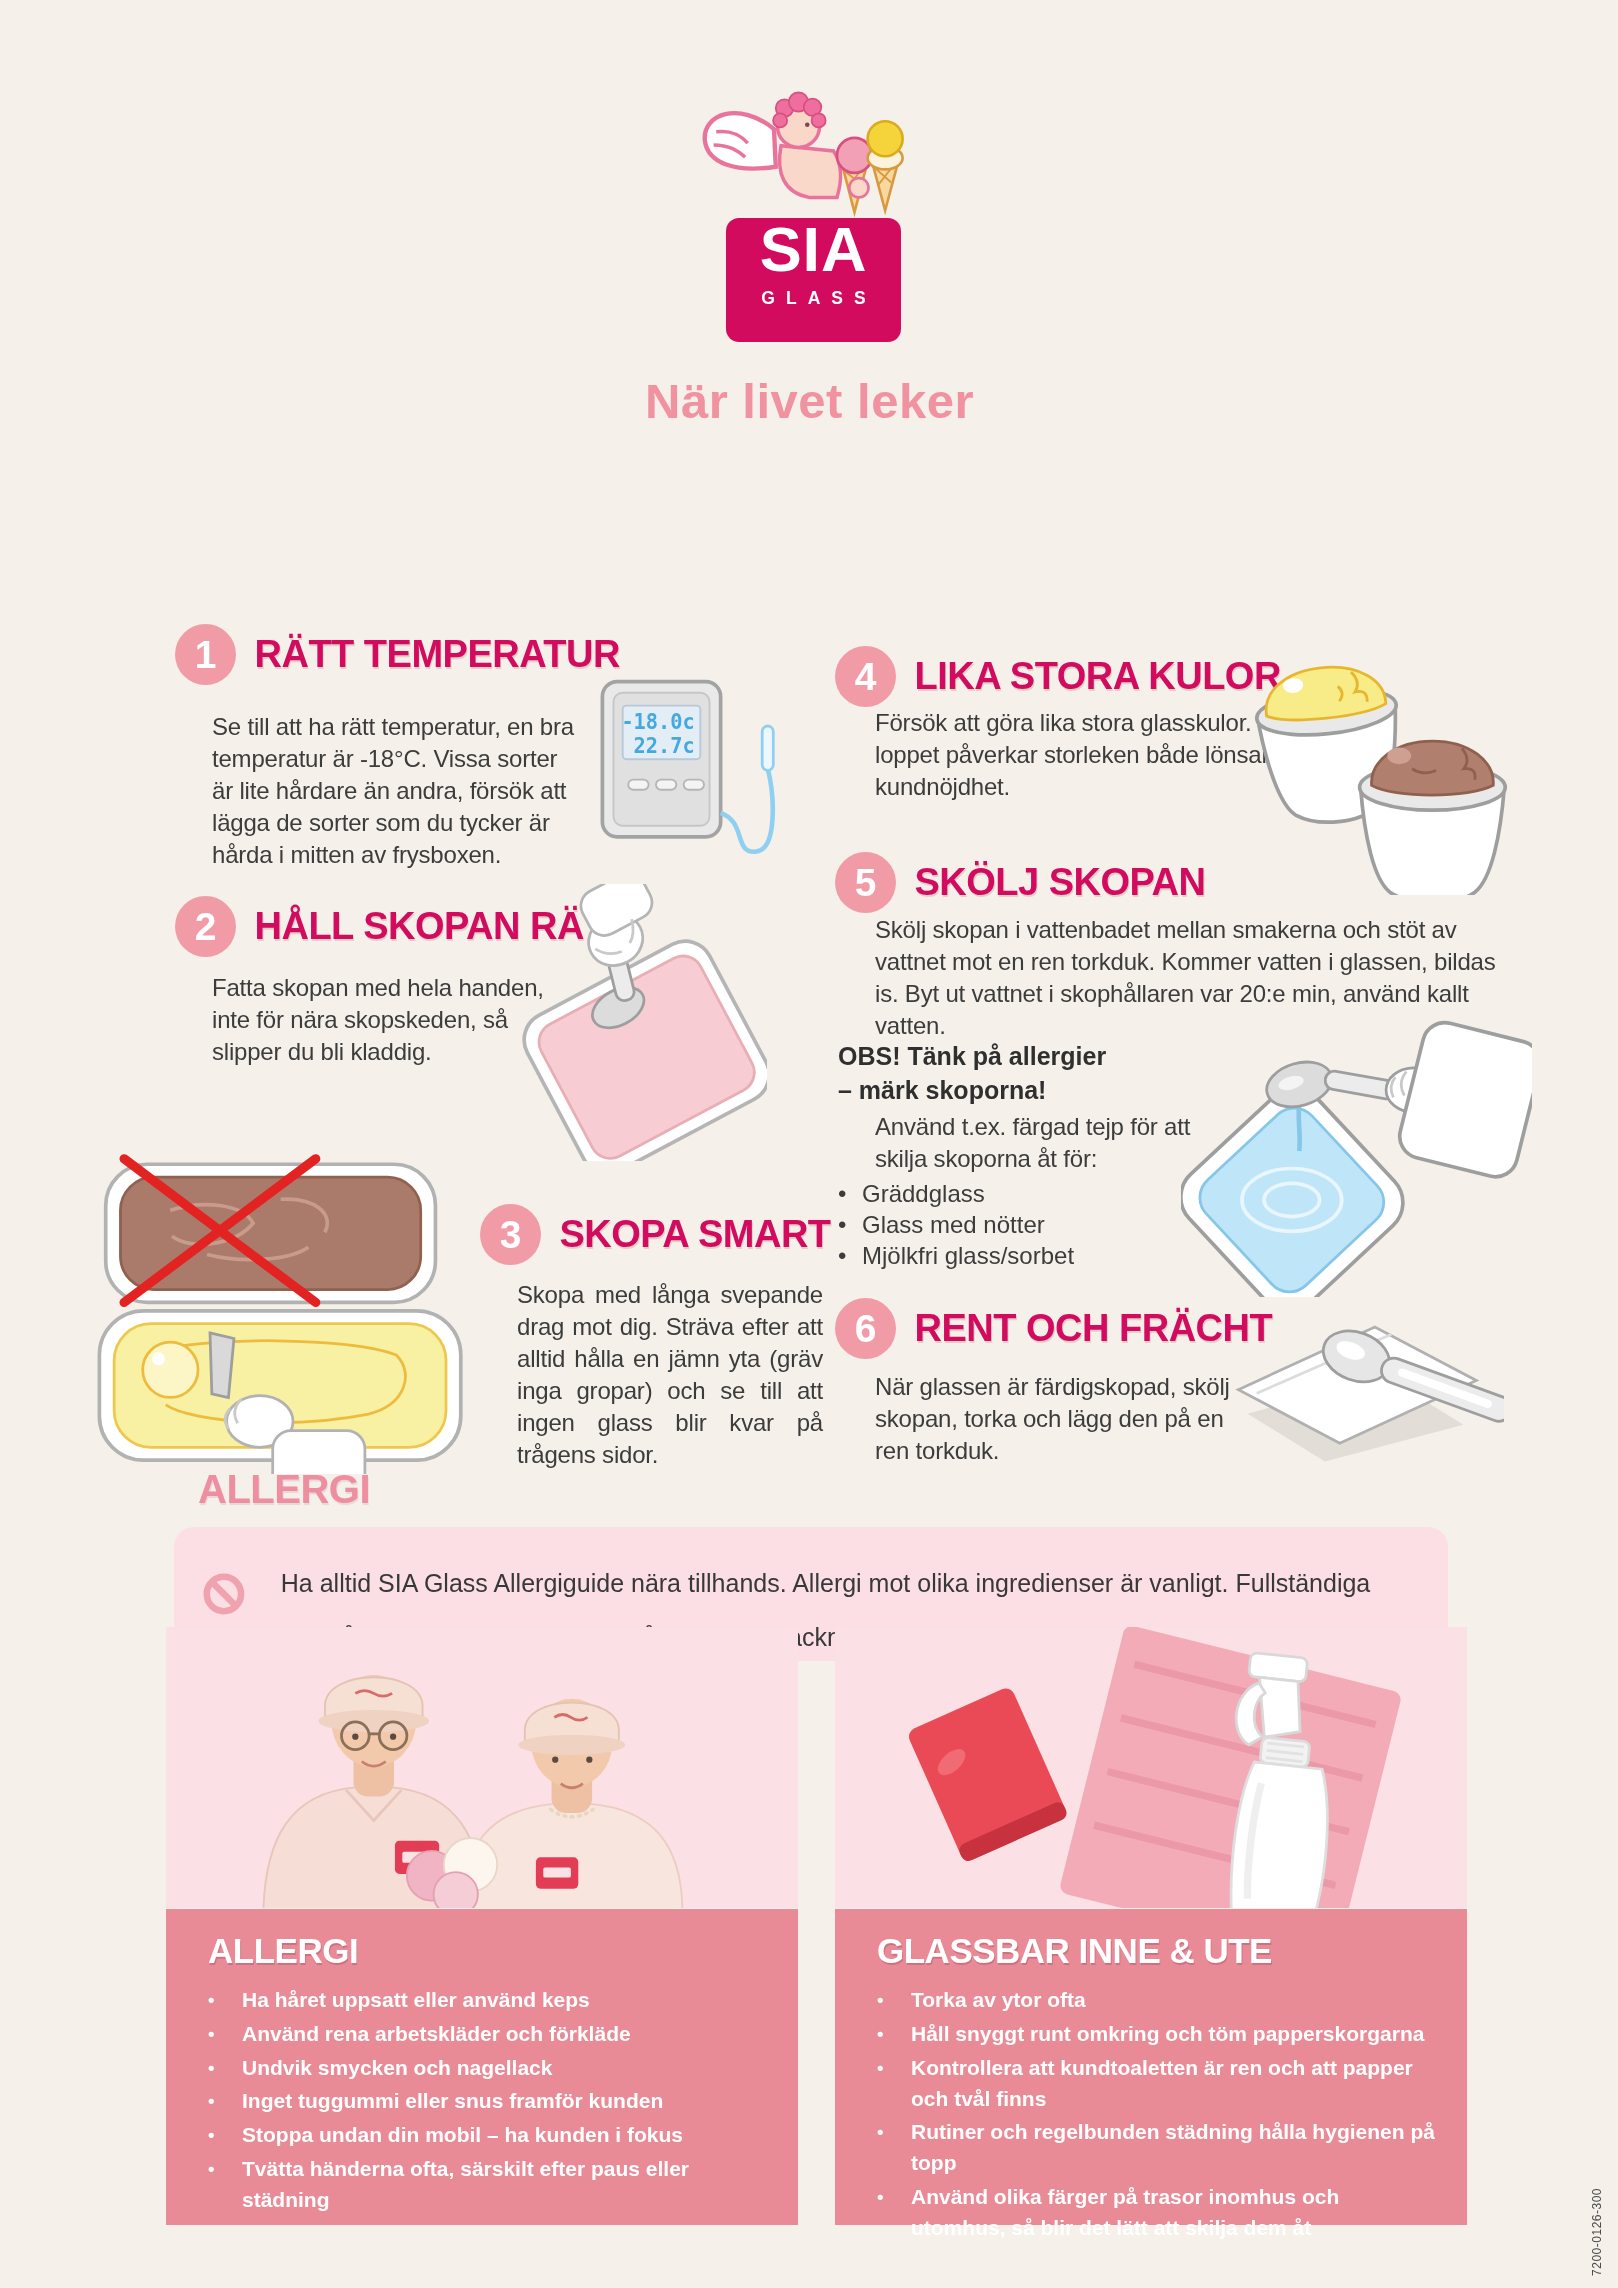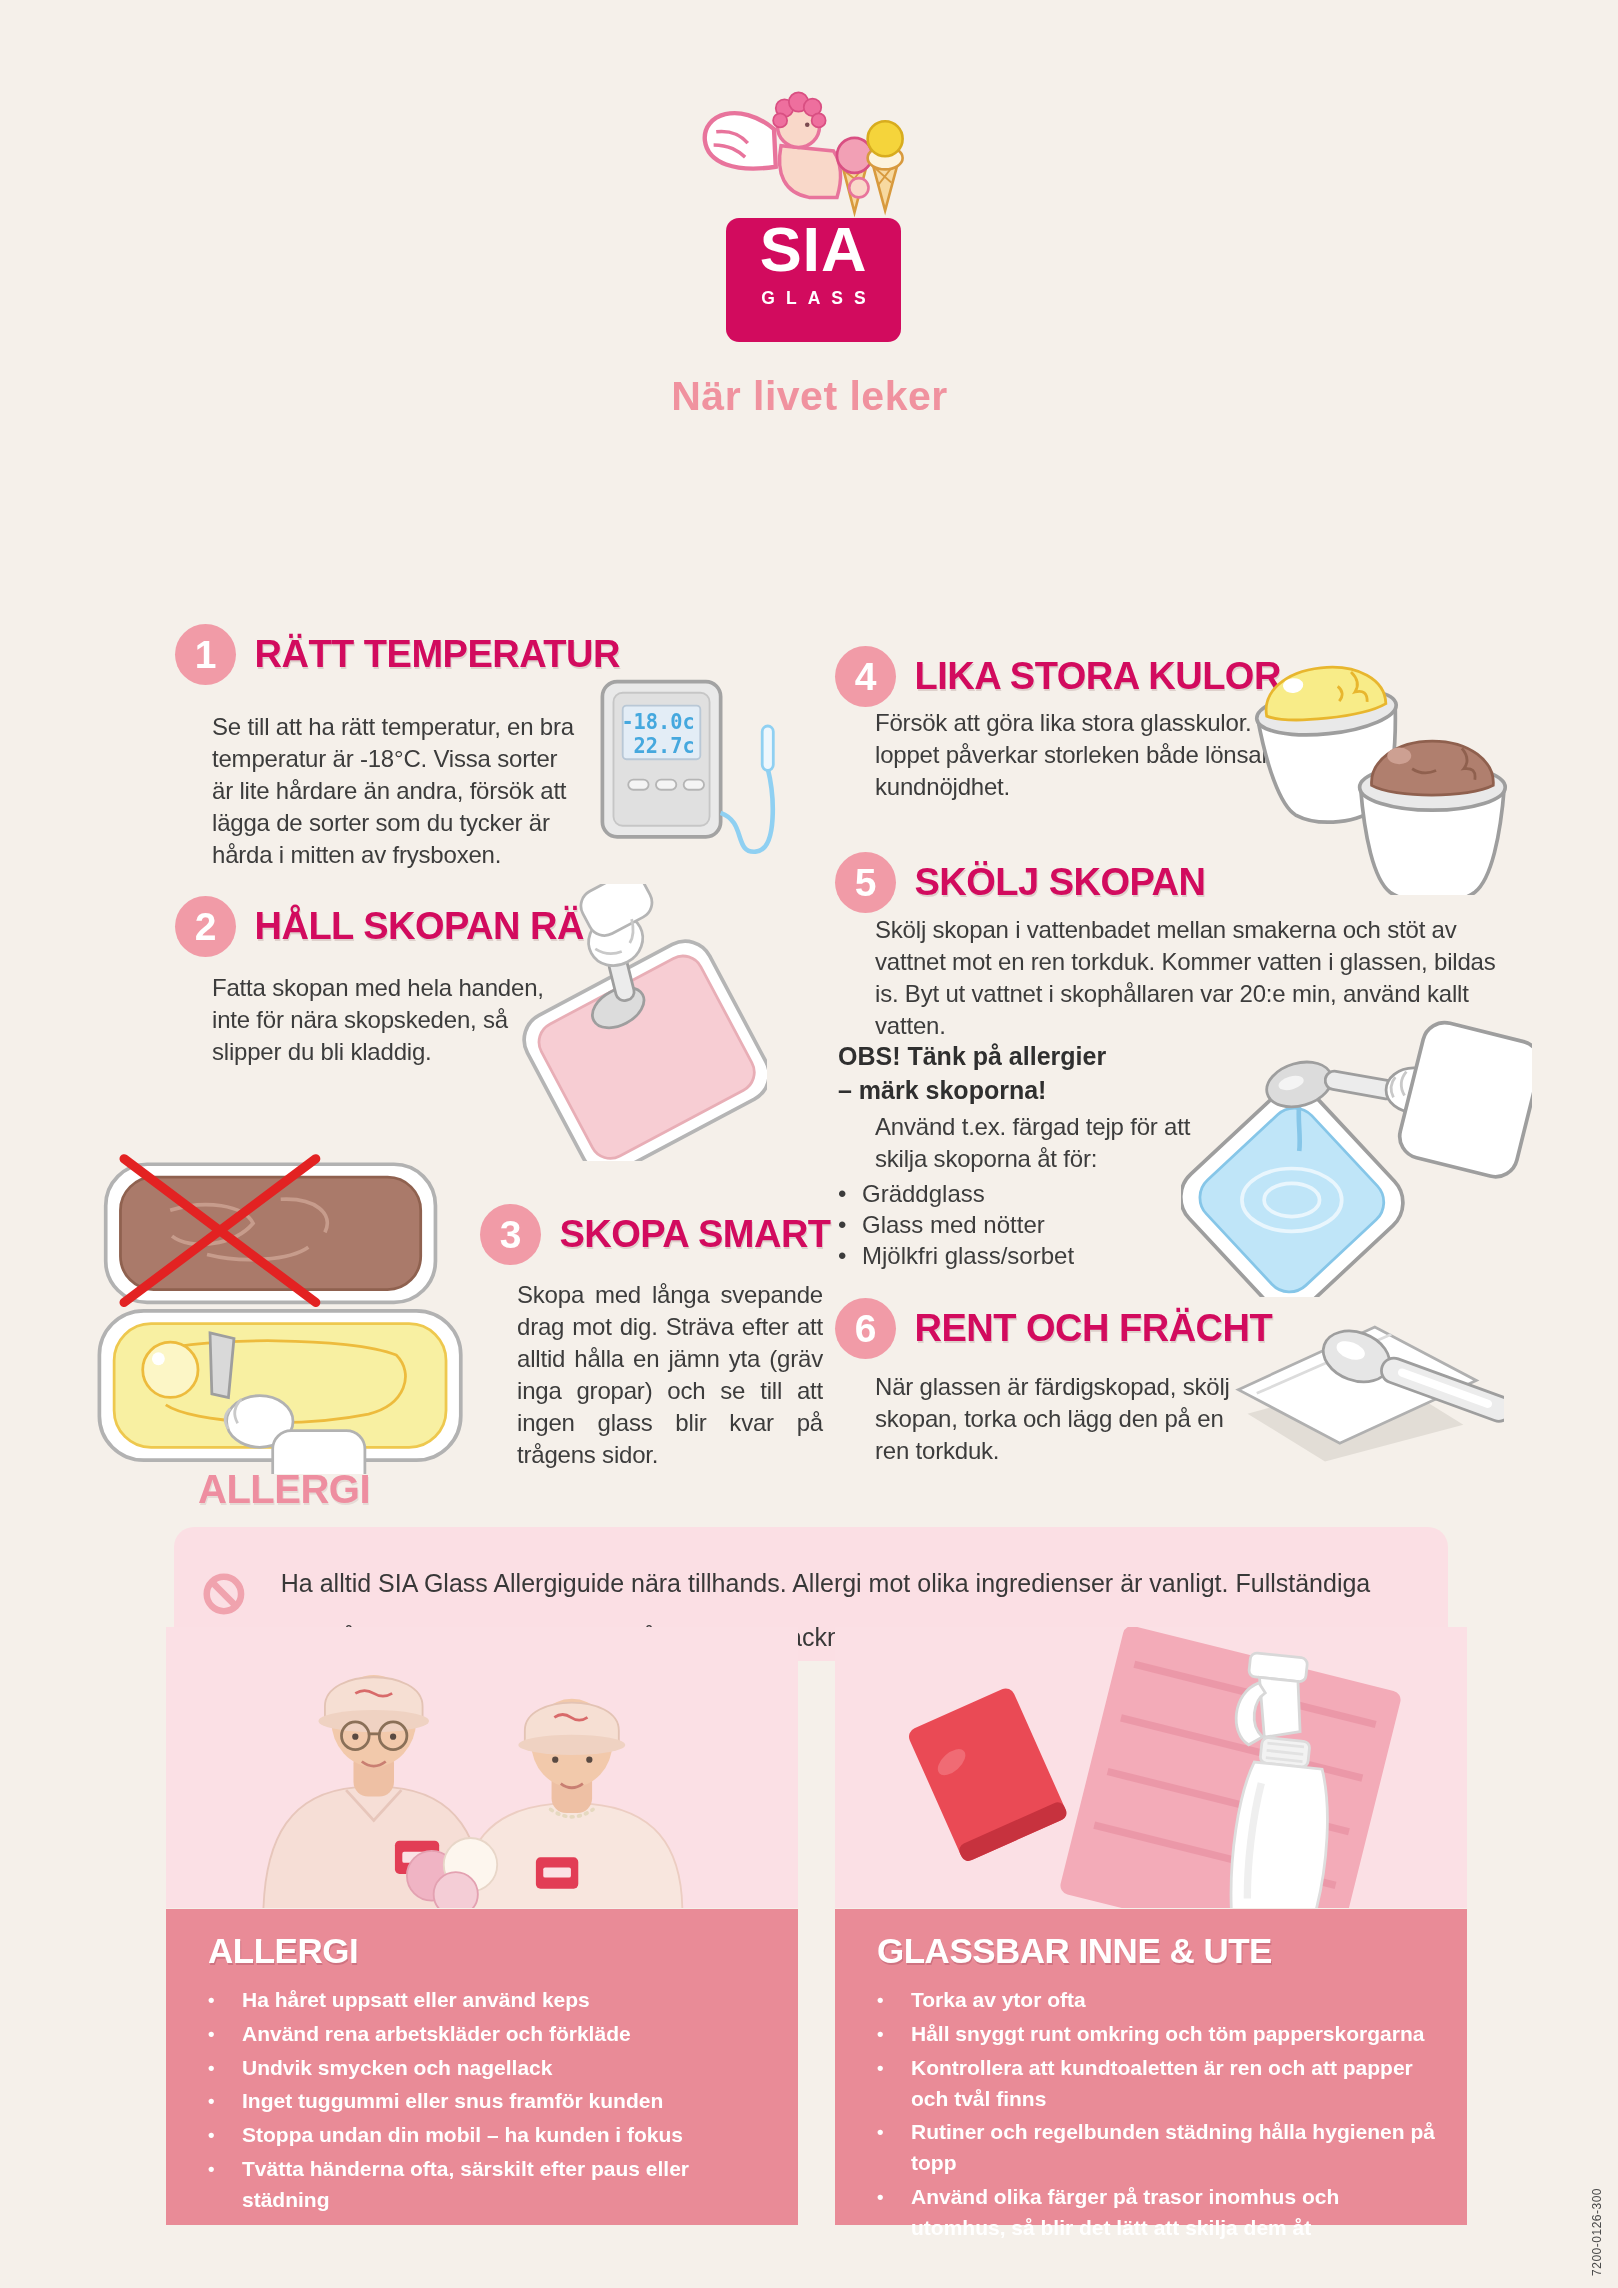--- a/index.html
+++ b/index.html
@@ -10,21 +10,21 @@
   
   .logo-angel{position:absolute;left:680px;top:81px;width:258px;height:140px;}
   .stamp{
     position:absolute;left:726px;top:218px;width:175px;height:124px;background:#d20b5e;
     border-radius:13px;display:flex;flex-direction:column;align-items:center;justify-content:flex-start;
   }
   .stamp .brand{font-size:63px;font-weight:800;color:#fff;line-height:1;letter-spacing:0.9px;}
   .stamp .brand-sub{font-size:17.5px;font-weight:700;color:#fff;letter-spacing:11px;margin-top:7.4px;padding-left:11px;}
   .tagline{
     position:absolute;left:0;right:0;top:373px;text-align:center;
-    font-size:41px;font-weight:800;color:#f0929f;letter-spacing:0.5px;
+    font-size:49px;font-weight:800;color:#f0929f;letter-spacing:0.5px;
   }
   
   .title{position:absolute;left:0;right:0;top:391px;text-align:center;line-height:96px;
     font-size:93px;font-weight:800;color:#d20b5e;letter-spacing:-0.9px;
     text-shadow:1.8px 2.8px 0 rgba(140,100,100,.18);}
   .title .l1{margin-top:0;}
   
   .step{position:absolute;display:flex;align-items:center;gap:18.5px;}
   .badge{
     width:61px;height:61px;border-radius:50%;background:#f19ba7;color:#fff;flex:0 0 61px;

